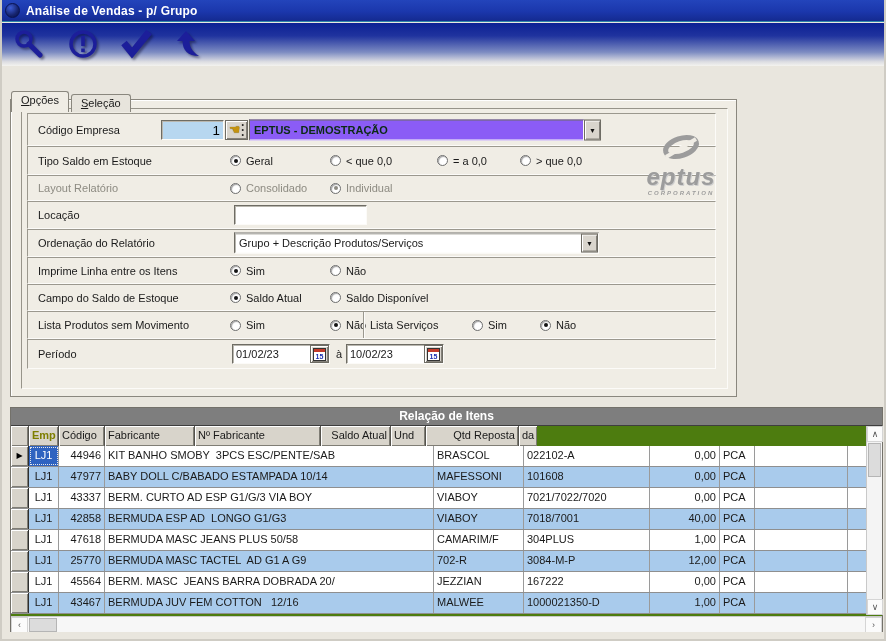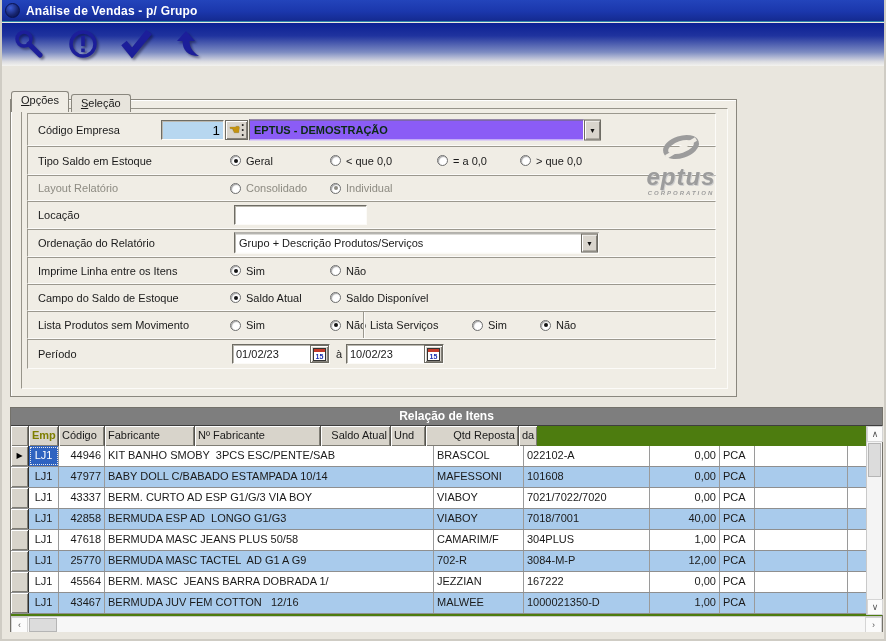--- a/index.html
+++ b/index.html
@@ -400,21 +400,21 @@
           <div class="cell c-n_fabricante">3084-M-P</div>
           <div class="cell c-saldo_atual">12,00</div>
           <div class="cell c-und">PCA</div>
           <div class="cell c-qtd_reposta"></div>
           <div class="cell c-da"></div>
         </div>
         <div class="grid-row">
           <div class="cell gutter"></div>
           <div class="cell c-emp">LJ1</div>
           <div class="cell c-codigo">45564</div>
-          <div class="cell c-descricao">BERM. MASC  JEANS BARRA DOBRADA 1/</div>
+          <div class="cell c-descricao">BERM. MASC  JEANS BARRA DOBRADA 20/</div>
           <div class="cell c-fabricante">JEZZIAN</div>
           <div class="cell c-n_fabricante">167222</div>
           <div class="cell c-saldo_atual">0,00</div>
           <div class="cell c-und">PCA</div>
           <div class="cell c-qtd_reposta"></div>
           <div class="cell c-da"></div>
         </div>
         <div class="grid-row alt">
           <div class="cell gutter"></div>
           <div class="cell c-emp">LJ1</div>

